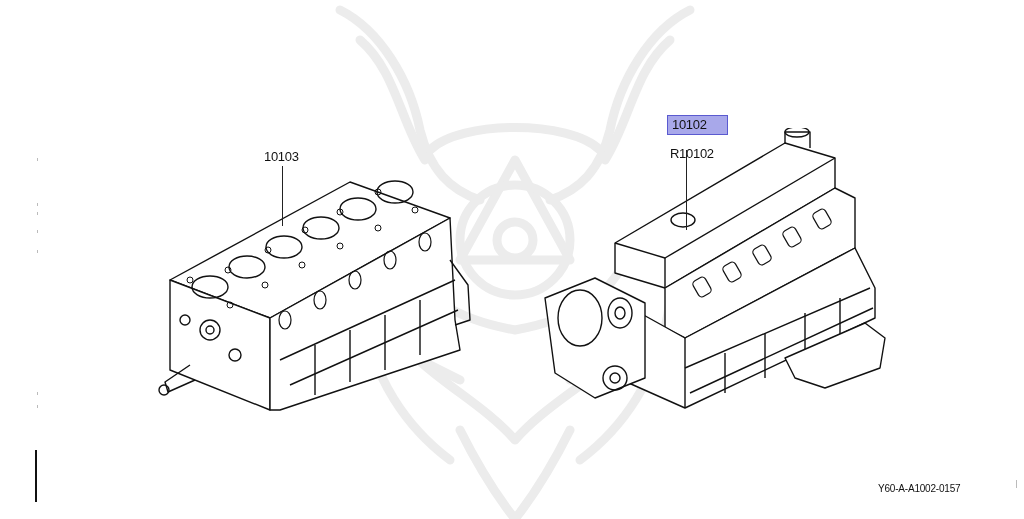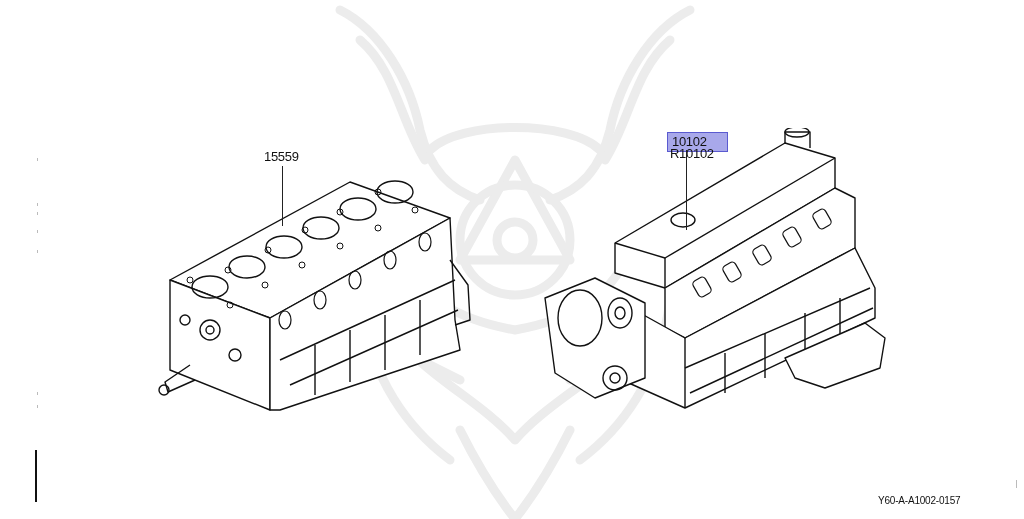--- a/index.html
+++ b/index.html
@@ -3,21 +3,21 @@
 <meta charset="utf-8">
 <style>
   html, body { margin:0; padding:0; background:#ffffff; }
   body { width:1024px; height:519px; position:relative; overflow:hidden;
          font-family:"Liberation Sans", sans-serif; color:#111; }
   .abs { position:absolute; }
   .watermark { left:300px; top:0; width:430px; height:519px; }
   .engine { }
   .label { font-size:13px; letter-spacing:-0.3px; color:#111; line-height:14px; }
   .callout-hl { background:#a8a8ea; border:1px solid #5a5ad0; padding:0 4px;
-                box-sizing:border-box; cursor:pointer;margin-top:17px; }
+                box-sizing:border-box; cursor:pointer; }
   .leader { background:#222; width:1px; }
   .footer { font-size:10px; letter-spacing:-0.2px; color:#111; }
   .leftbar { background:#111; width:2px; }
   .tick { background:#bbb; width:1px; height:3px; }
 </style>
 </head>
 <body>
 
 <svg class="abs watermark" viewBox="0 0 430 519" fill="none" stroke="#ececec" stroke-width="9" stroke-linejoin="round" stroke-linecap="round">
   <path d="M40 10 C80 30 110 80 120 130 C130 170 150 190 180 200"></path>
@@ -118,28 +118,28 @@
   <path d="M10 170 L60 150 L110 175 L110 250 L60 270 L20 245 Z" fill="#fff"></path>
   <ellipse cx="45" cy="190" rx="22" ry="28"></ellipse>
   <ellipse cx="85" cy="185" rx="12" ry="15"></ellipse>
     <ellipse cx="85" cy="185" rx="5" ry="6"></ellipse>
 
   <circle cx="80" cy="250" r="12"></circle>
     <circle cx="80" cy="250" r="5"></circle>
 
 </svg>
 
-<div class="abs label" style="left:264px; top:150px;">15559</div>
+<div class="abs label" style="left:264px; top:150px;">10103</div>
 <div class="abs leader" style="left:282px; top:166px; height:60px;"></div>
 
 <div class="abs label callout-hl" style="left:667px; top:115px; width:61px; height:20px; padding-top:2px;">10102</div>
 <div class="abs label" style="left:670px; top:147px;">R10102</div>
 <div class="abs leader" style="left:686px; top:150px; height:80px;"></div>
 
-<div class="abs footer" style="left:878px; top:483px;margin-top:12px;">Y60-A-A1002-0157</div>
+<div class="abs footer" style="left:878px; top:483px;">Y60-A-A1002-0157</div>
 <div class="abs tick" style="left:1016px; top:480px; height:8px;"></div>
 
 <div class="abs tick" style="left:37px; top:158px;"></div>
 <div class="abs tick" style="left:37px; top:203px;"></div>
 <div class="abs tick" style="left:37px; top:212px;"></div>
 <div class="abs tick" style="left:37px; top:230px;"></div>
 <div class="abs tick" style="left:37px; top:250px;"></div>
 <div class="abs tick" style="left:37px; top:392px;"></div>
 <div class="abs tick" style="left:37px; top:405px;"></div>
 <div class="abs leftbar" style="left:35px; top:450px; height:52px;"></div>

